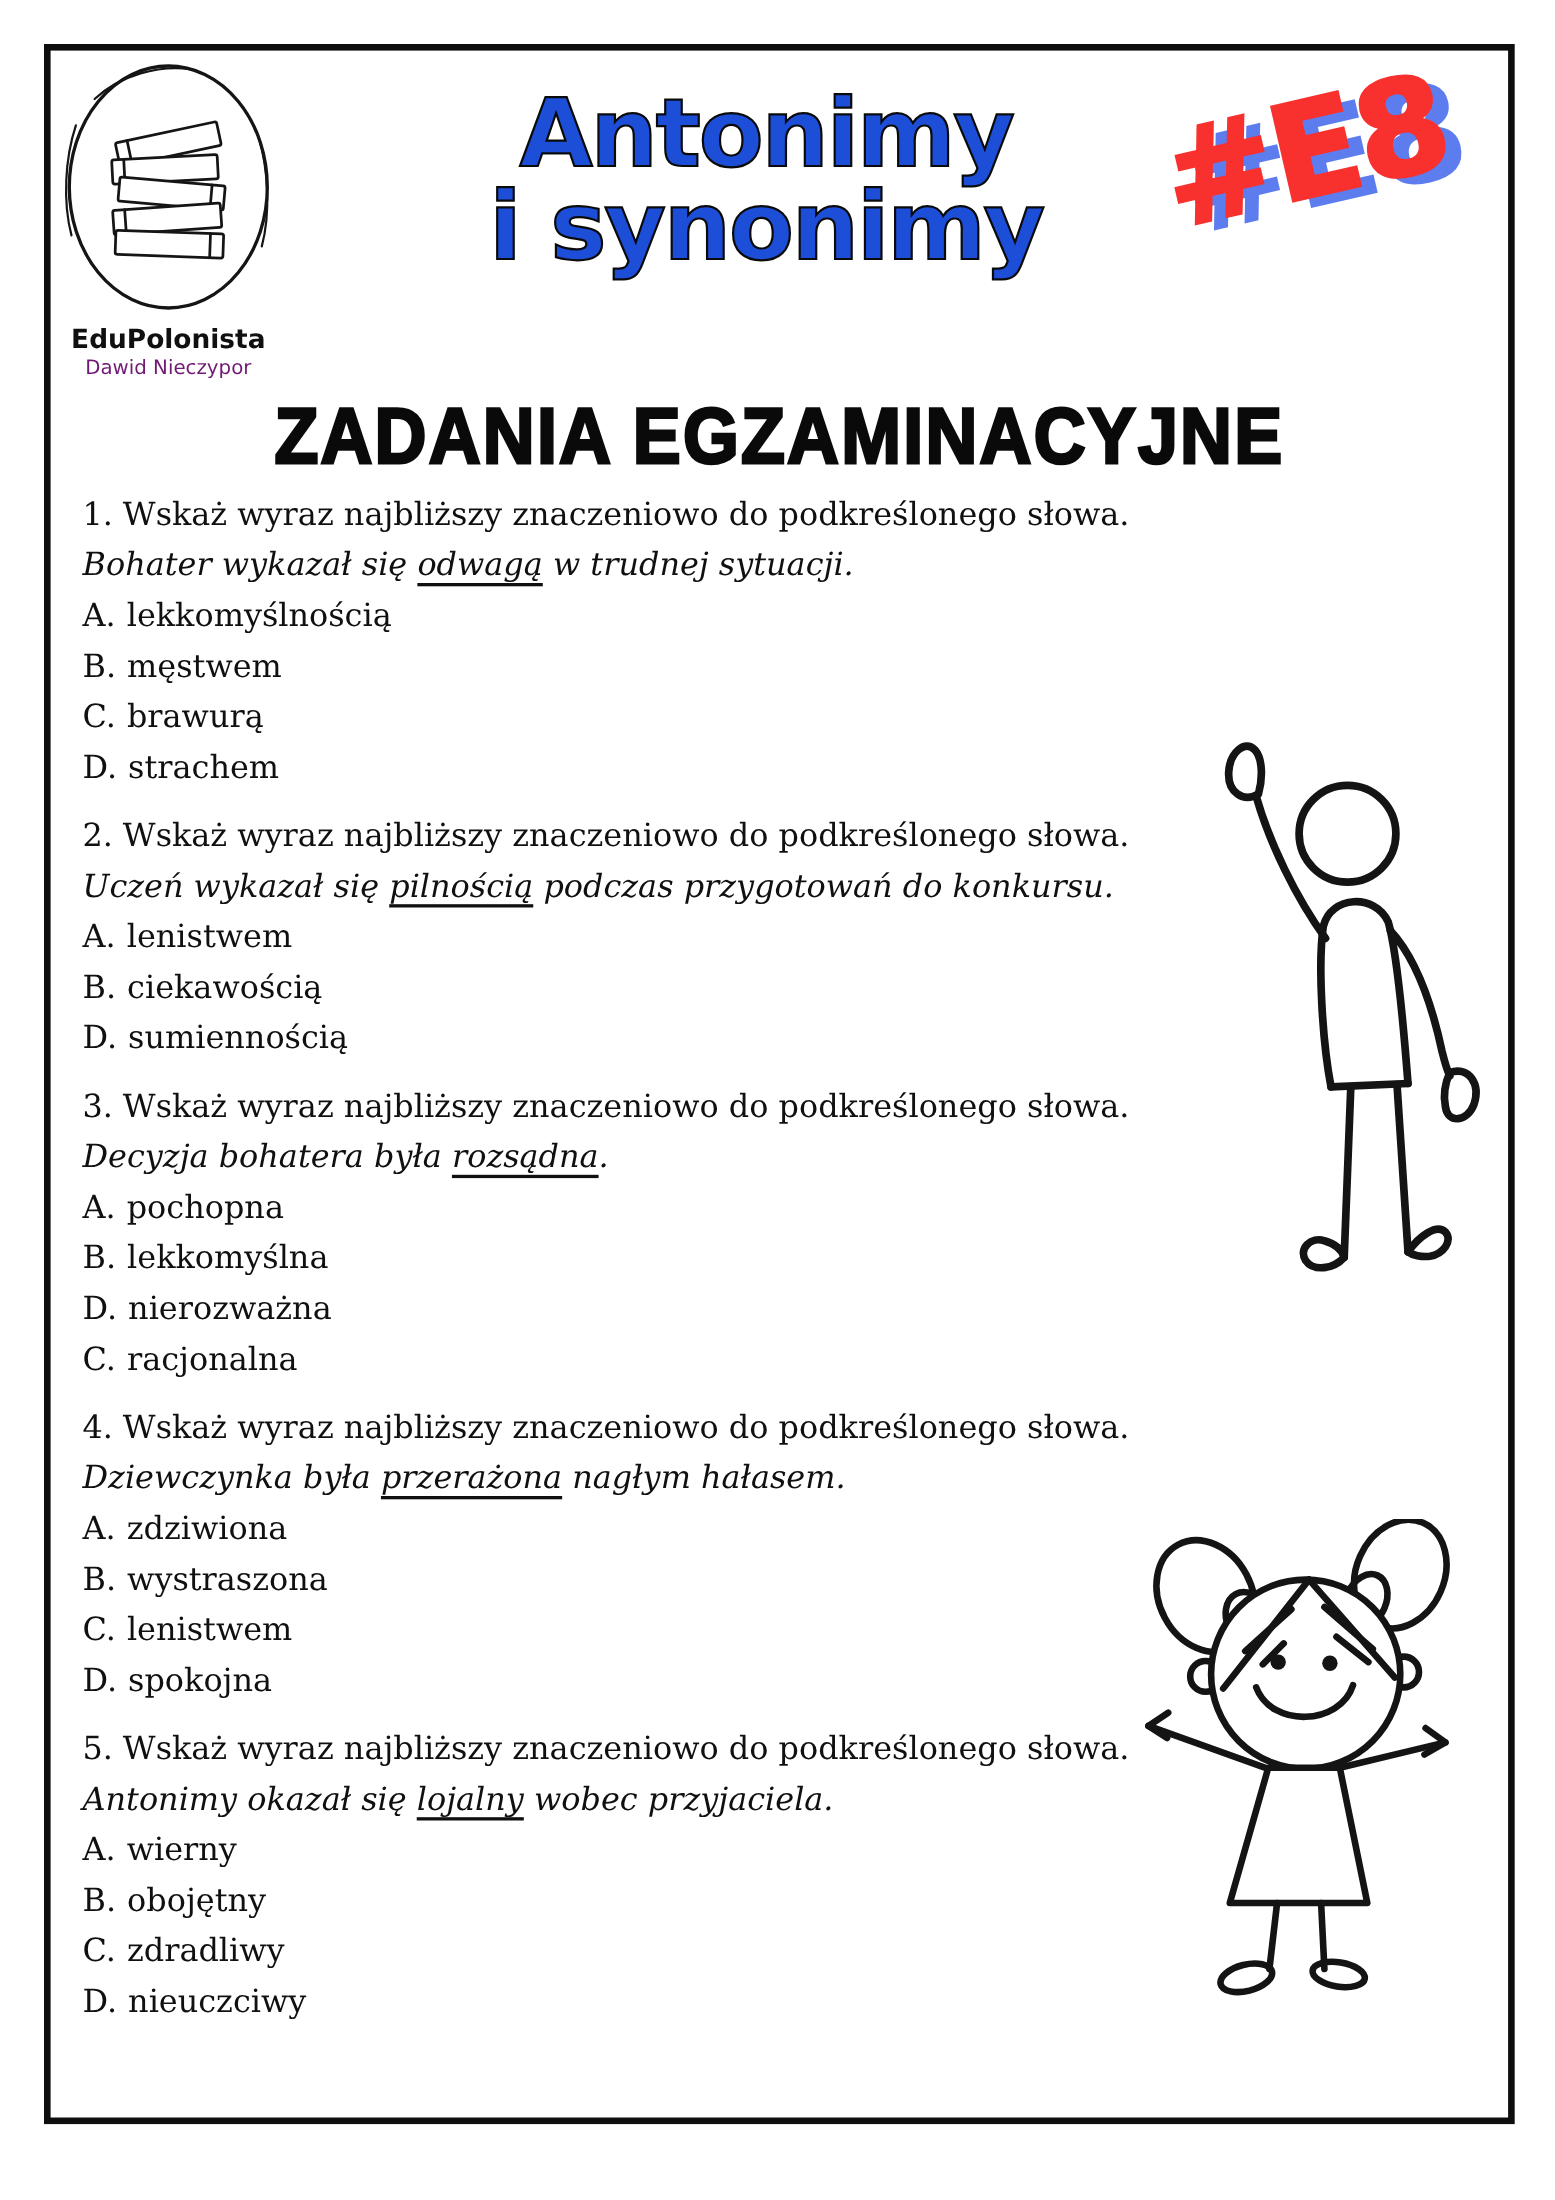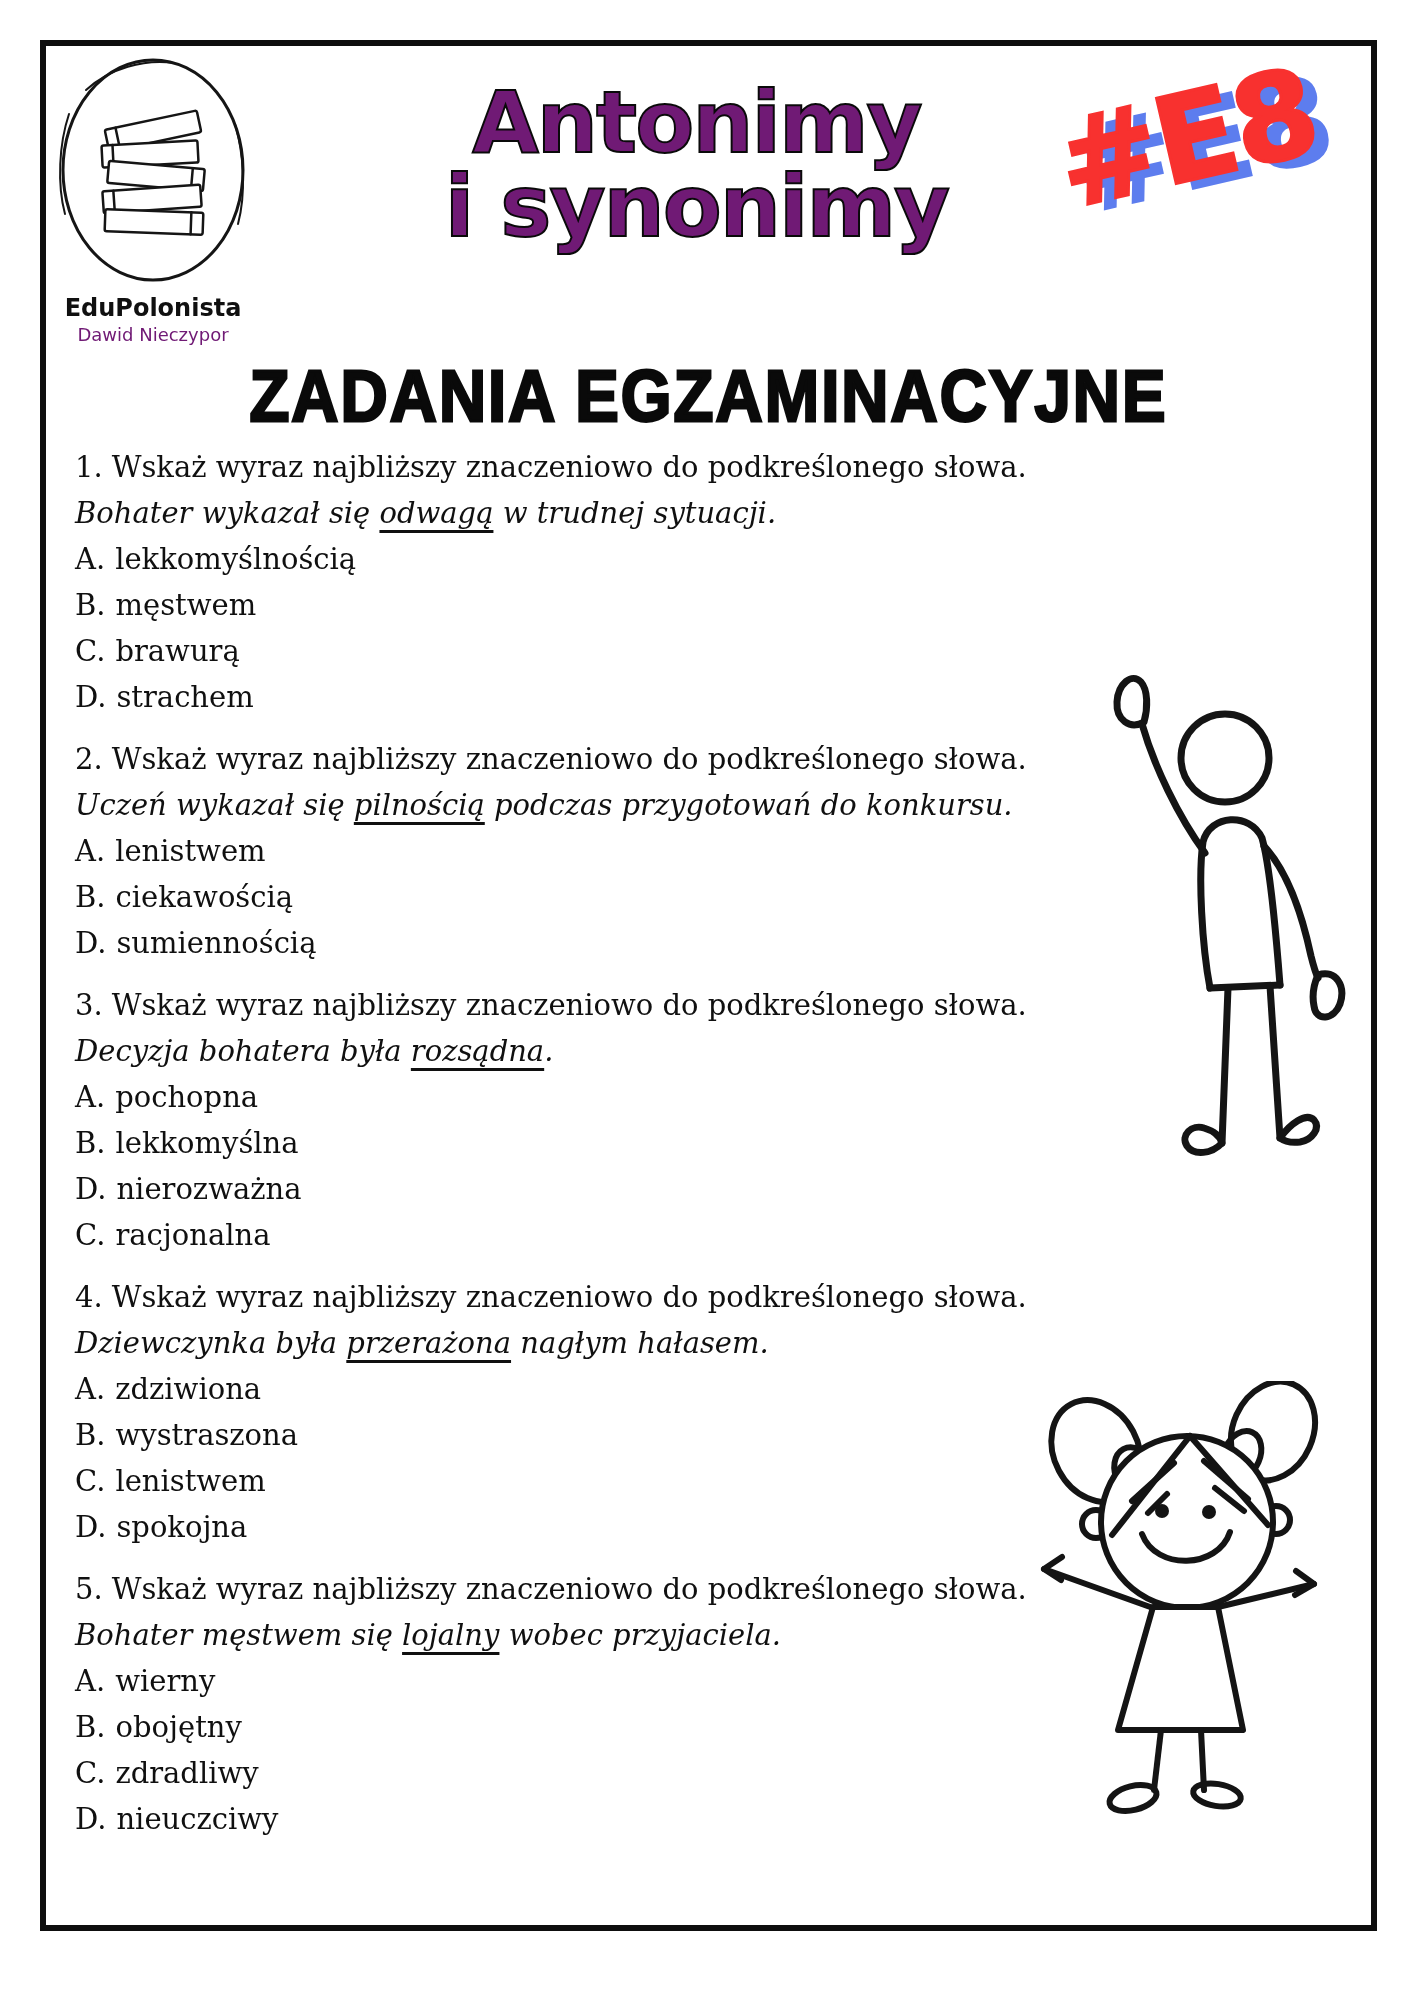--- a/index.html
+++ b/index.html
@@ -11,21 +11,21 @@
   
   .logo-block{position:absolute;left:6px;top:6px;width:202px;text-align:center;}
   .logo-svg{display:block;margin:0 auto;}
   .brand{font-family:"DejaVu Sans",sans-serif;font-weight:bold;font-size:24px;
          line-height:28px;margin-top:4px;letter-spacing:0;}
   .author{font-family:"DejaVu Sans",sans-serif;font-weight:normal;font-size:18px;
           line-height:21px;color:#701a75;margin-top:2px;}
 
   .title-block{position:absolute;left:-12px;top:34px;width:1325px;text-align:center;
                font-family:"DejaVu Sans",sans-serif;font-weight:bold;
-               font-size:86px;line-height:84px;letter-spacing:-2px;color:#701a75;
+               font-size:86px;line-height:84px;letter-spacing:-2px;color:#1d4ed8;
                -webkit-text-stroke:2px #0a0a0a;}
 
   .badge{position:absolute;left:986px;top:28px;width:310px;text-align:center;
          transform:rotate(-13deg);transform-origin:50% 50%;
          font-family:"DejaVu Sans",sans-serif;font-weight:bold;
          font-size:120px;line-height:130px;letter-spacing:-2px;}
   .badge span{color:#f8312f;-webkit-text-stroke:3px #f8312f;
               text-shadow:14px 10px 0 #5d7dee;}
 
   .heading{position:absolute;left:0;top:312px;width:1325px;text-align:center;
@@ -127,21 +127,21 @@
       <p class="q-prompt"><span class="q-num">4.</span><span>Wskaż wyraz najbliższy znaczeniowo do podkreślonego słowa.</span></p>
       <p class="q-sentence"><span>Dziewczynka była </span><span class="u">przerażona</span><span> nagłym hałasem.</span></p>
       <p class="q-option"><span class="opt-label">A.</span><span>zdziwiona</span></p>
       <p class="q-option"><span class="opt-label">B.</span><span>wystraszona</span></p>
       <p class="q-option"><span class="opt-label">C.</span><span>lenistwem</span></p>
       <p class="q-option"><span class="opt-label">D.</span><span>spokojna</span></p>
     </section>
 
     <section class="question">
       <p class="q-prompt"><span class="q-num">5.</span><span>Wskaż wyraz najbliższy znaczeniowo do podkreślonego słowa.</span></p>
-      <p class="q-sentence"><span>Bohater męstwem się </span><span class="u">lojalny</span><span> wobec przyjaciela.</span></p>
+      <p class="q-sentence"><span>Antonimy okazał się </span><span class="u">lojalny</span><span> wobec przyjaciela.</span></p>
       <p class="q-option"><span class="opt-label">A.</span><span>wierny</span></p>
       <p class="q-option"><span class="opt-label">B.</span><span>obojętny</span></p>
       <p class="q-option"><span class="opt-label">C.</span><span>zdradliwy</span></p>
       <p class="q-option"><span class="opt-label">D.</span><span>nieuczciwy</span></p>
     </section>
 
   </div>
 
   <div class="illu" style="left:1060px;top:610px;">
     <svg width="245" height="510" viewBox="0 0 245 510" fill="none" stroke="#141414" stroke-width="7" stroke-linecap="round" stroke-linejoin="round">

